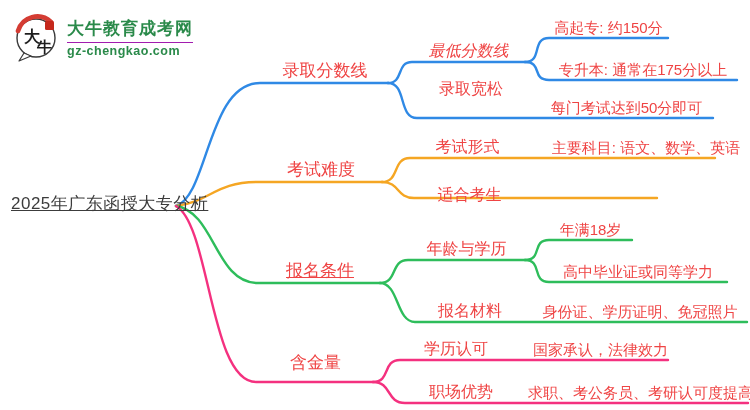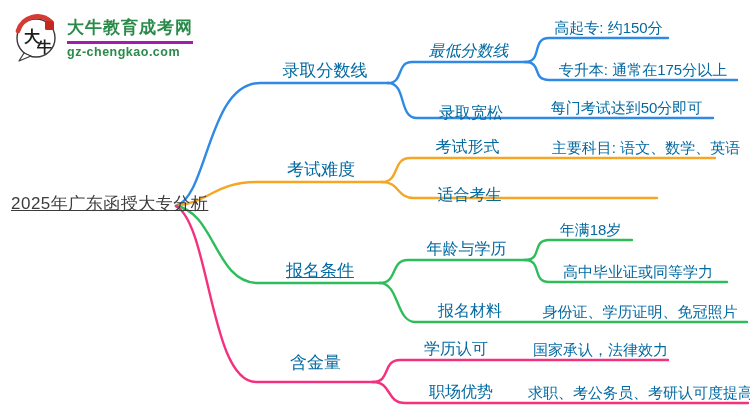--- a/index.html
+++ b/index.html
@@ -4,37 +4,37 @@
 <style>
   html,body{margin:0;padding:0;}
   body{
     width:750px;height:410px;background:#ffffff;overflow:hidden;position:relative;
     font-family:"Liberation Sans","DejaVu Sans",sans-serif;
   }
   #stage{position:absolute;inset:0;width:750px;height:410px;}
   svg.connectors{position:absolute;left:0;top:0;width:750px;height:410px;}
   svg.connectors path{fill:none;stroke-width:2.4;stroke-linecap:round;}
   .lbl{
-    position:absolute;color:#0369a1;white-space:nowrap;
+    position:absolute;color:#ef4444;white-space:nowrap;
     display:flex;align-items:flex-end;justify-content:center;
     line-height:1.1;overflow:visible;
   }
   .lvl1{font-size:17px;}
   .lvl2{font-size:16px;}
   .lvl3{font-size:15px;}
   #central-topic{
     position:absolute;left:11px;top:192px;font-size:17px;color:#3c3c3c;
     white-space:nowrap;letter-spacing:0.5px;text-decoration:underline;
   }
   
   #logo{position:absolute;left:12px;top:12px;display:flex;align-items:center;gap:7px;cursor:pointer;}
   #logo-text{display:flex;flex-direction:column;}
   #logo-brand{
     font-size:17px;font-weight:bold;color:#2a8a4a;letter-spacing:1px;
-    border-bottom:3px solid #a21caf;padding-bottom:2px;
+    border-bottom:1px solid #a21caf;padding-bottom:2px;
   }
   #logo-domain{font-size:12.5px;font-weight:bold;color:#2a8a4a;margin-top:1px;letter-spacing:0.5px;}
 </style>
 </head>
 <body>
 
 <div id="stage">
 
   <svg class="connectors" viewBox="0 0 750 410">
 
@@ -83,21 +83,21 @@
   </div>
 
   <div id="central-topic">2025年广东函授大专分析</div>
 
   <div class="lbl lvl1" style="left:262px;top:58px;width:126px;height:23px;">录取分数线</div>
   <div class="lbl lvl1" style="left:260px;top:157px;width:122px;height:23px;">考试难度</div>
   <div class="lbl lvl1" style="left:260px;top:258px;width:120px;height:23px;text-decoration:underline;">报名条件</div>
   <div class="lbl lvl1" style="left:258px;top:350px;width:115px;height:23px;">含金量</div>
 
   <div class="lbl lvl2" style="left:412px;top:38px;width:113px;height:22px;font-style:italic;">最低分数线</div>
-  <div class="lbl lvl2" style="left:417px;top:100px;width:108px;height:22px;">录取宽松</div>
+  <div class="lbl lvl2" style="left:417px;top:76px;width:108px;height:22px;">录取宽松</div>
   <div class="lbl lvl2" style="left:410px;top:134px;width:115px;height:22px;">考试形式</div>
   <div class="lbl lvl2" style="left:414px;top:174px;width:111px;height:22px;margin-top:8px;">适合考生</div>
   <div class="lbl lvl2" style="left:408px;top:236px;width:117px;height:22px;">年龄与学历</div>
   <div class="lbl lvl2" style="left:415px;top:298px;width:110px;height:22px;">报名材料</div>
   <div class="lbl lvl2" style="left:400px;top:336px;width:112px;height:22px;">学历认可</div>
   <div class="lbl lvl2" style="left:405px;top:379px;width:112px;height:22px;">职场优势</div>
 
   <div class="lbl lvl3" style="left:549px;top:15px;width:119px;height:21px;">高起专: 约150分</div>
   <div class="lbl lvl3" style="left:549px;top:57px;width:188px;height:21px;">专升本: 通常在175分以上</div>
   <div class="lbl lvl3" style="left:540px;top:95px;width:173px;height:21px;">每门考试达到50分即可</div>

